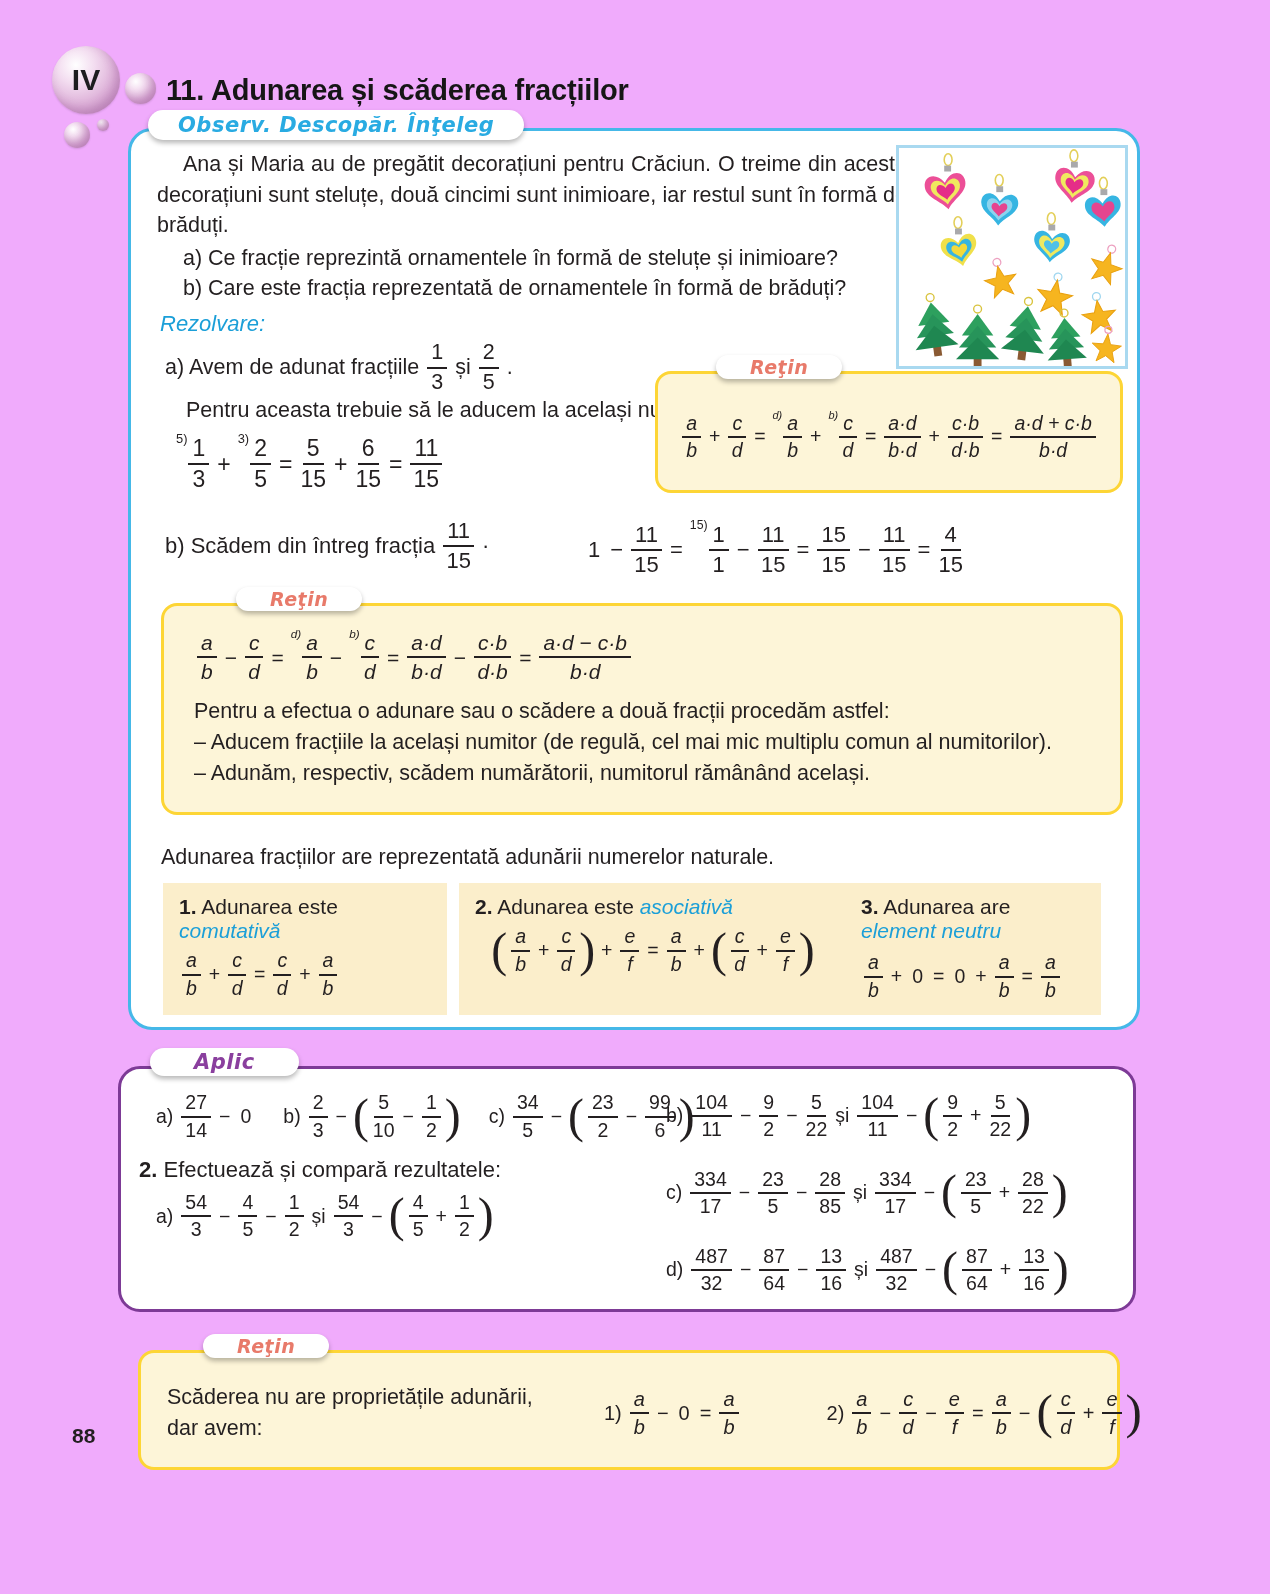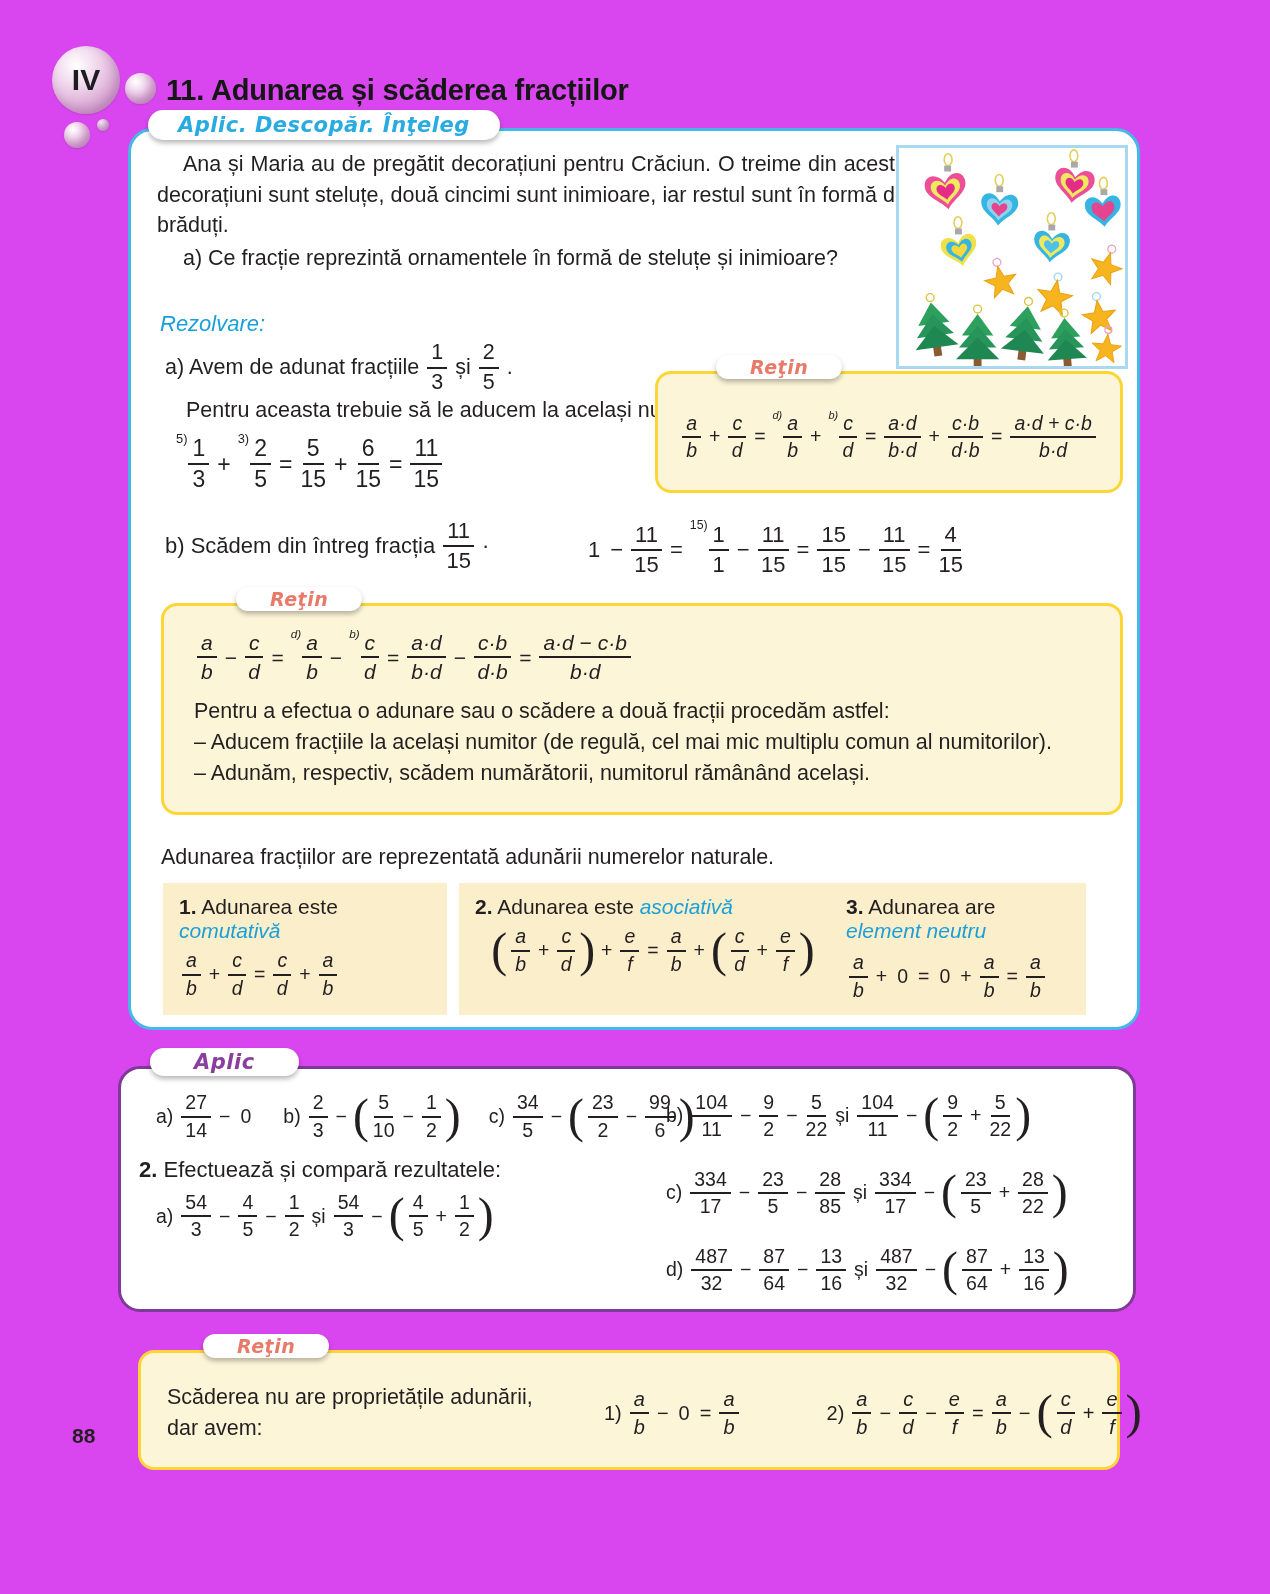--- a/index.html
+++ b/index.html
@@ -1,18 +1,18 @@
 <!DOCTYPE html>
 <html lang="ro"><head>
 <meta charset="utf-8">
 <style>
   * { box-sizing: border-box; margin: 0; padding: 0; }
   html,body { background:#ffffff; }
   body { font-family:"Liberation Sans", sans-serif; color:#231f20; }
-  #page { position:relative; width:1270px; height:1594px; background:#d946ef; overflow:hidden; }
+  #page { position:relative; width:1270px; height:1594px; background:#f0abfc; overflow:hidden; }
 
   
   .bubble { position:absolute; border-radius:50%;
     background: radial-gradient(circle at 35% 28%, #ffffff 0%, #f3ddf0 28%, #dcaed7 62%, #c08abb 100%);
     box-shadow: inset -4px -5px 8px rgba(140,70,140,.30), 0 1px 2px rgba(0,0,0,.12); }
   #bubble-iv { left:52px; top:46px; width:68px; height:68px; display:flex; align-items:center; justify-content:center;
     font-size:30px; font-weight:bold; color:#1d1d1f; }
   #bubble-s1 { left:64px; top:122px; width:26px; height:26px; }
   #bubble-s2 { left:97px; top:119px; width:12px; height:12px; }
   #bubble-title { left:125px; top:73px; width:31px; height:31px; }
@@ -73,21 +73,21 @@
   #eq-sub   { position:absolute; left:452px; top:392px; font-size:22px; }
 
   #retin-sub { left:30px; top:472px; width:962px; height:212px; padding:26px 26px 0 30px; }
   #retin-sub .math { font-size:21px; margin-bottom:14px; }
   #retin-sub .line { font-size:21.5px; line-height:1.45; }
 
   #prop-intro { position:absolute; left:30px; top:714px; font-size:21.5px; }
   .prop-box { position:absolute; top:752px; height:132px; background:#fbeecb; padding:12px 16px; font-size:21px; }
   #prop-1 { left:32px;  width:284px; }
   #prop-2 { left:328px; width:388px; }
-  #prop-3 { left:699px; width:256px; }
+  #prop-3 { left:714px; width:256px; }
   .prop-box .math { font-size:19.5px; margin-top:8px; }
   #prop-2 .center { display:flex; justify-content:center; }
 
   
   #aplic-left  { position:absolute; left:18px; top:14px; width:525px; }
   #aplic-right { position:absolute; left:540px; top:6px;  width:470px; }
   .ex-title { font-size:22px; margin-top:4px; }
   .ex-row { display:flex; align-items:center; gap:22px; margin:8px 0 2px 12px; }
   #aplic-box .math { font-size:19.5px; }
   #aplic-right .mrow { margin:5px 0; height:72px; display:flex; align-items:center; }
@@ -105,25 +105,26 @@
 <body>
 
 <div id="page">
 
   <div class="bubble" id="bubble-iv">IV</div>
   <div class="bubble" id="bubble-s1"></div>
   <div class="bubble" id="bubble-s2"></div>
   <div class="bubble" id="bubble-title"></div>
   <h1 id="lesson-title">11. Adunarea și scăderea fracțiilor</h1>
 
-  <div class="tab cyan" style="left:148px; top:110px;">Aplic. Descopăr. Înţeleg</div>
+  <div class="tab cyan" style="left:148px; top:110px;">Observ. Descopăr. Înţeleg</div>
   <div class="frame" id="observe-box">
 
     <p id="intro-para" class="bodytext indent">Ana și Maria au de pregătit decorațiuni pentru Crăciun. O treime din aceste decorațiuni sunt steluțe, două cincimi sunt inimioare, iar restul sunt în formă de brăduți.</p>
     <p id="question-a" class="bodytext">a) Ce fracție reprezintă ornamentele în formă de steluțe și inimioare?</p>
+    <p id="question-b" class="bodytext">b) Care este fracția reprezentată de ornamentele în formă de brăduți?</p>
 
     <div id="ornaments">
       <svg viewBox="0 0 230 220" width="226" height="218">
 
         <g transform="translate(48,44)">
           <ellipse cx="2" cy="-33" rx="4" ry="6" fill="none" stroke="#e3cf58" stroke-width="1.6"></ellipse>
           <rect x="-2" y="-27" width="7" height="6" fill="#a9a9ab"></rect>
           <path d="M0,11 C-4,5 -13,2 -13,-5 C-13,-12 -5,-14 0,-6 C5,-14 13,-12 13,-5 C13,2 4,5 0,11 Z" fill="#ec4f97" transform="rotate(-8) scale(1.6)"></path>
           <path d="M0,11 C-4,5 -13,2 -13,-5 C-13,-12 -5,-14 0,-6 C5,-14 13,-12 13,-5 C13,2 4,5 0,11 Z" fill="#f0e95f" transform="rotate(-8) scale(1.15)"></path>
           <path d="M0,11 C-4,5 -13,2 -13,-5 C-13,-12 -5,-14 0,-6 C5,-14 13,-12 13,-5 C13,2 4,5 0,11 Z" fill="#e52d88" transform="rotate(-8) scale(0.72)"></path>

